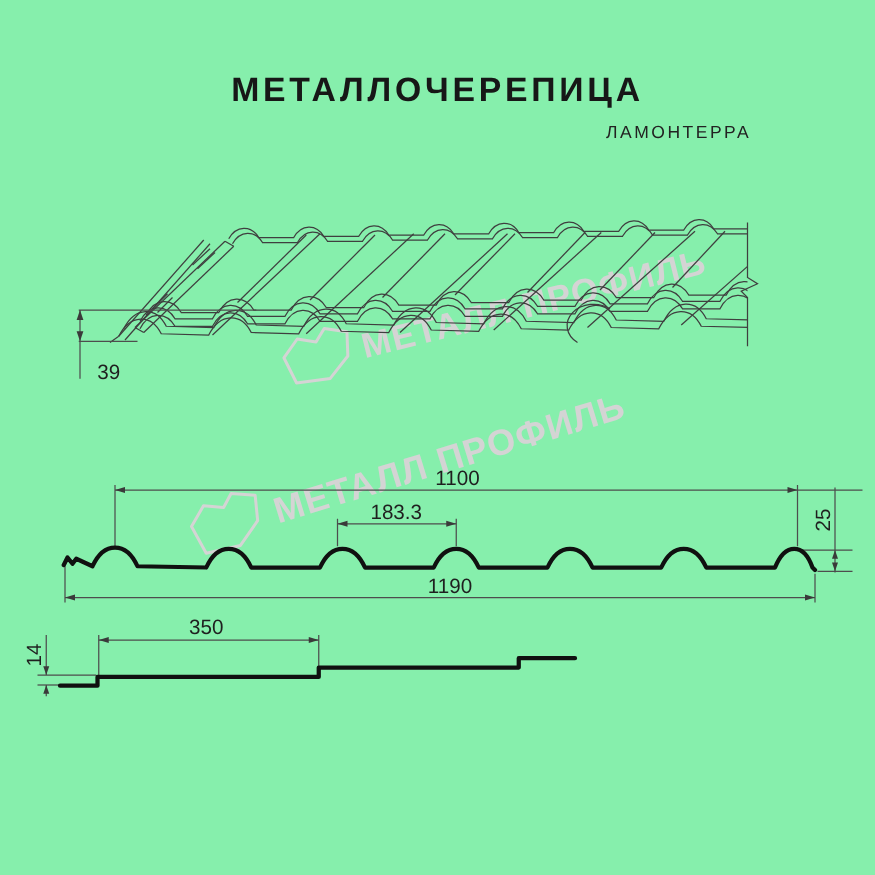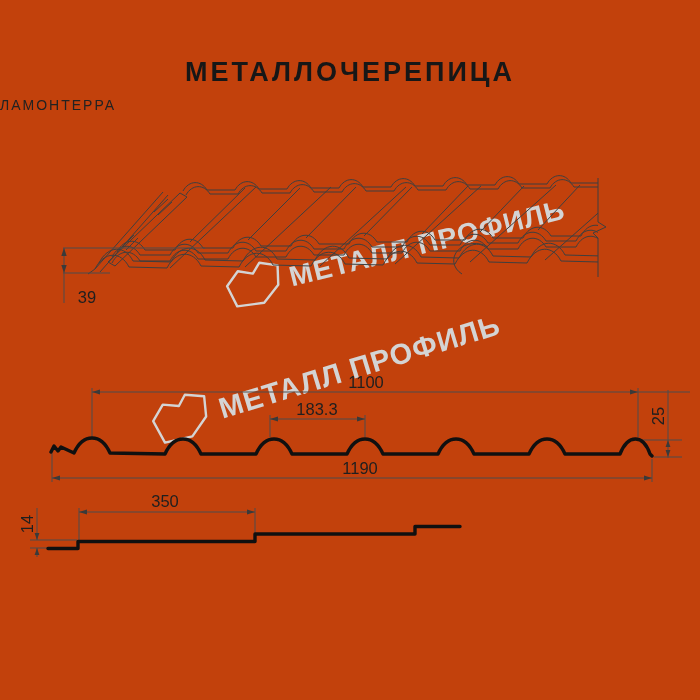--- a/index.html
+++ b/index.html
@@ -1,25 +1,25 @@
 <!DOCTYPE html>
 <html><head>
 <meta charset="utf-8">
 <style>
   html,body{margin:0;padding:0;background:#ffffff;}
   .canvas{
-    position:relative;width:700px;height:700px;background:#c2410c;overflow:hidden;
+    position:relative;width:700px;height:700px;background:#86efac;overflow:hidden;
     font-family:"Liberation Sans", sans-serif;
   }
   .title{
     position:absolute;top:57px;left:0;width:700px;text-align:center;
     font-size:27px;font-weight:bold;letter-spacing:3px;color:#171717;line-height:30px;
   }
   .subtitle{
-    position:absolute;top:97px;left:0;width:601px;text-align:left;
+    position:absolute;top:97px;left:0;width:601px;text-align:right;
     font-size:14px;font-weight:normal;letter-spacing:2px;color:#222222;line-height:16px;
   }
   svg{position:absolute;top:0;left:0;}
   .thin{stroke:#3f3f3f;stroke-width:1;fill:none;}
   .dimline{stroke:#4d4d4d;stroke-width:1;fill:none;}
   .thick{stroke:#101010;stroke-width:3.4;fill:none;stroke-linejoin:round;stroke-linecap:round;}
   .arrow{fill:#3a3a3a;stroke:none;}
   .dimtext{font-family:"Liberation Sans",sans-serif;font-size:16.5px;fill:#1f1f1f;}
   .wm-text{font-family:"Liberation Sans",sans-serif;font-weight:bold;letter-spacing:1px;}
   .wm-logo{fill:none;stroke-width:2.4;stroke-linejoin:round;}

